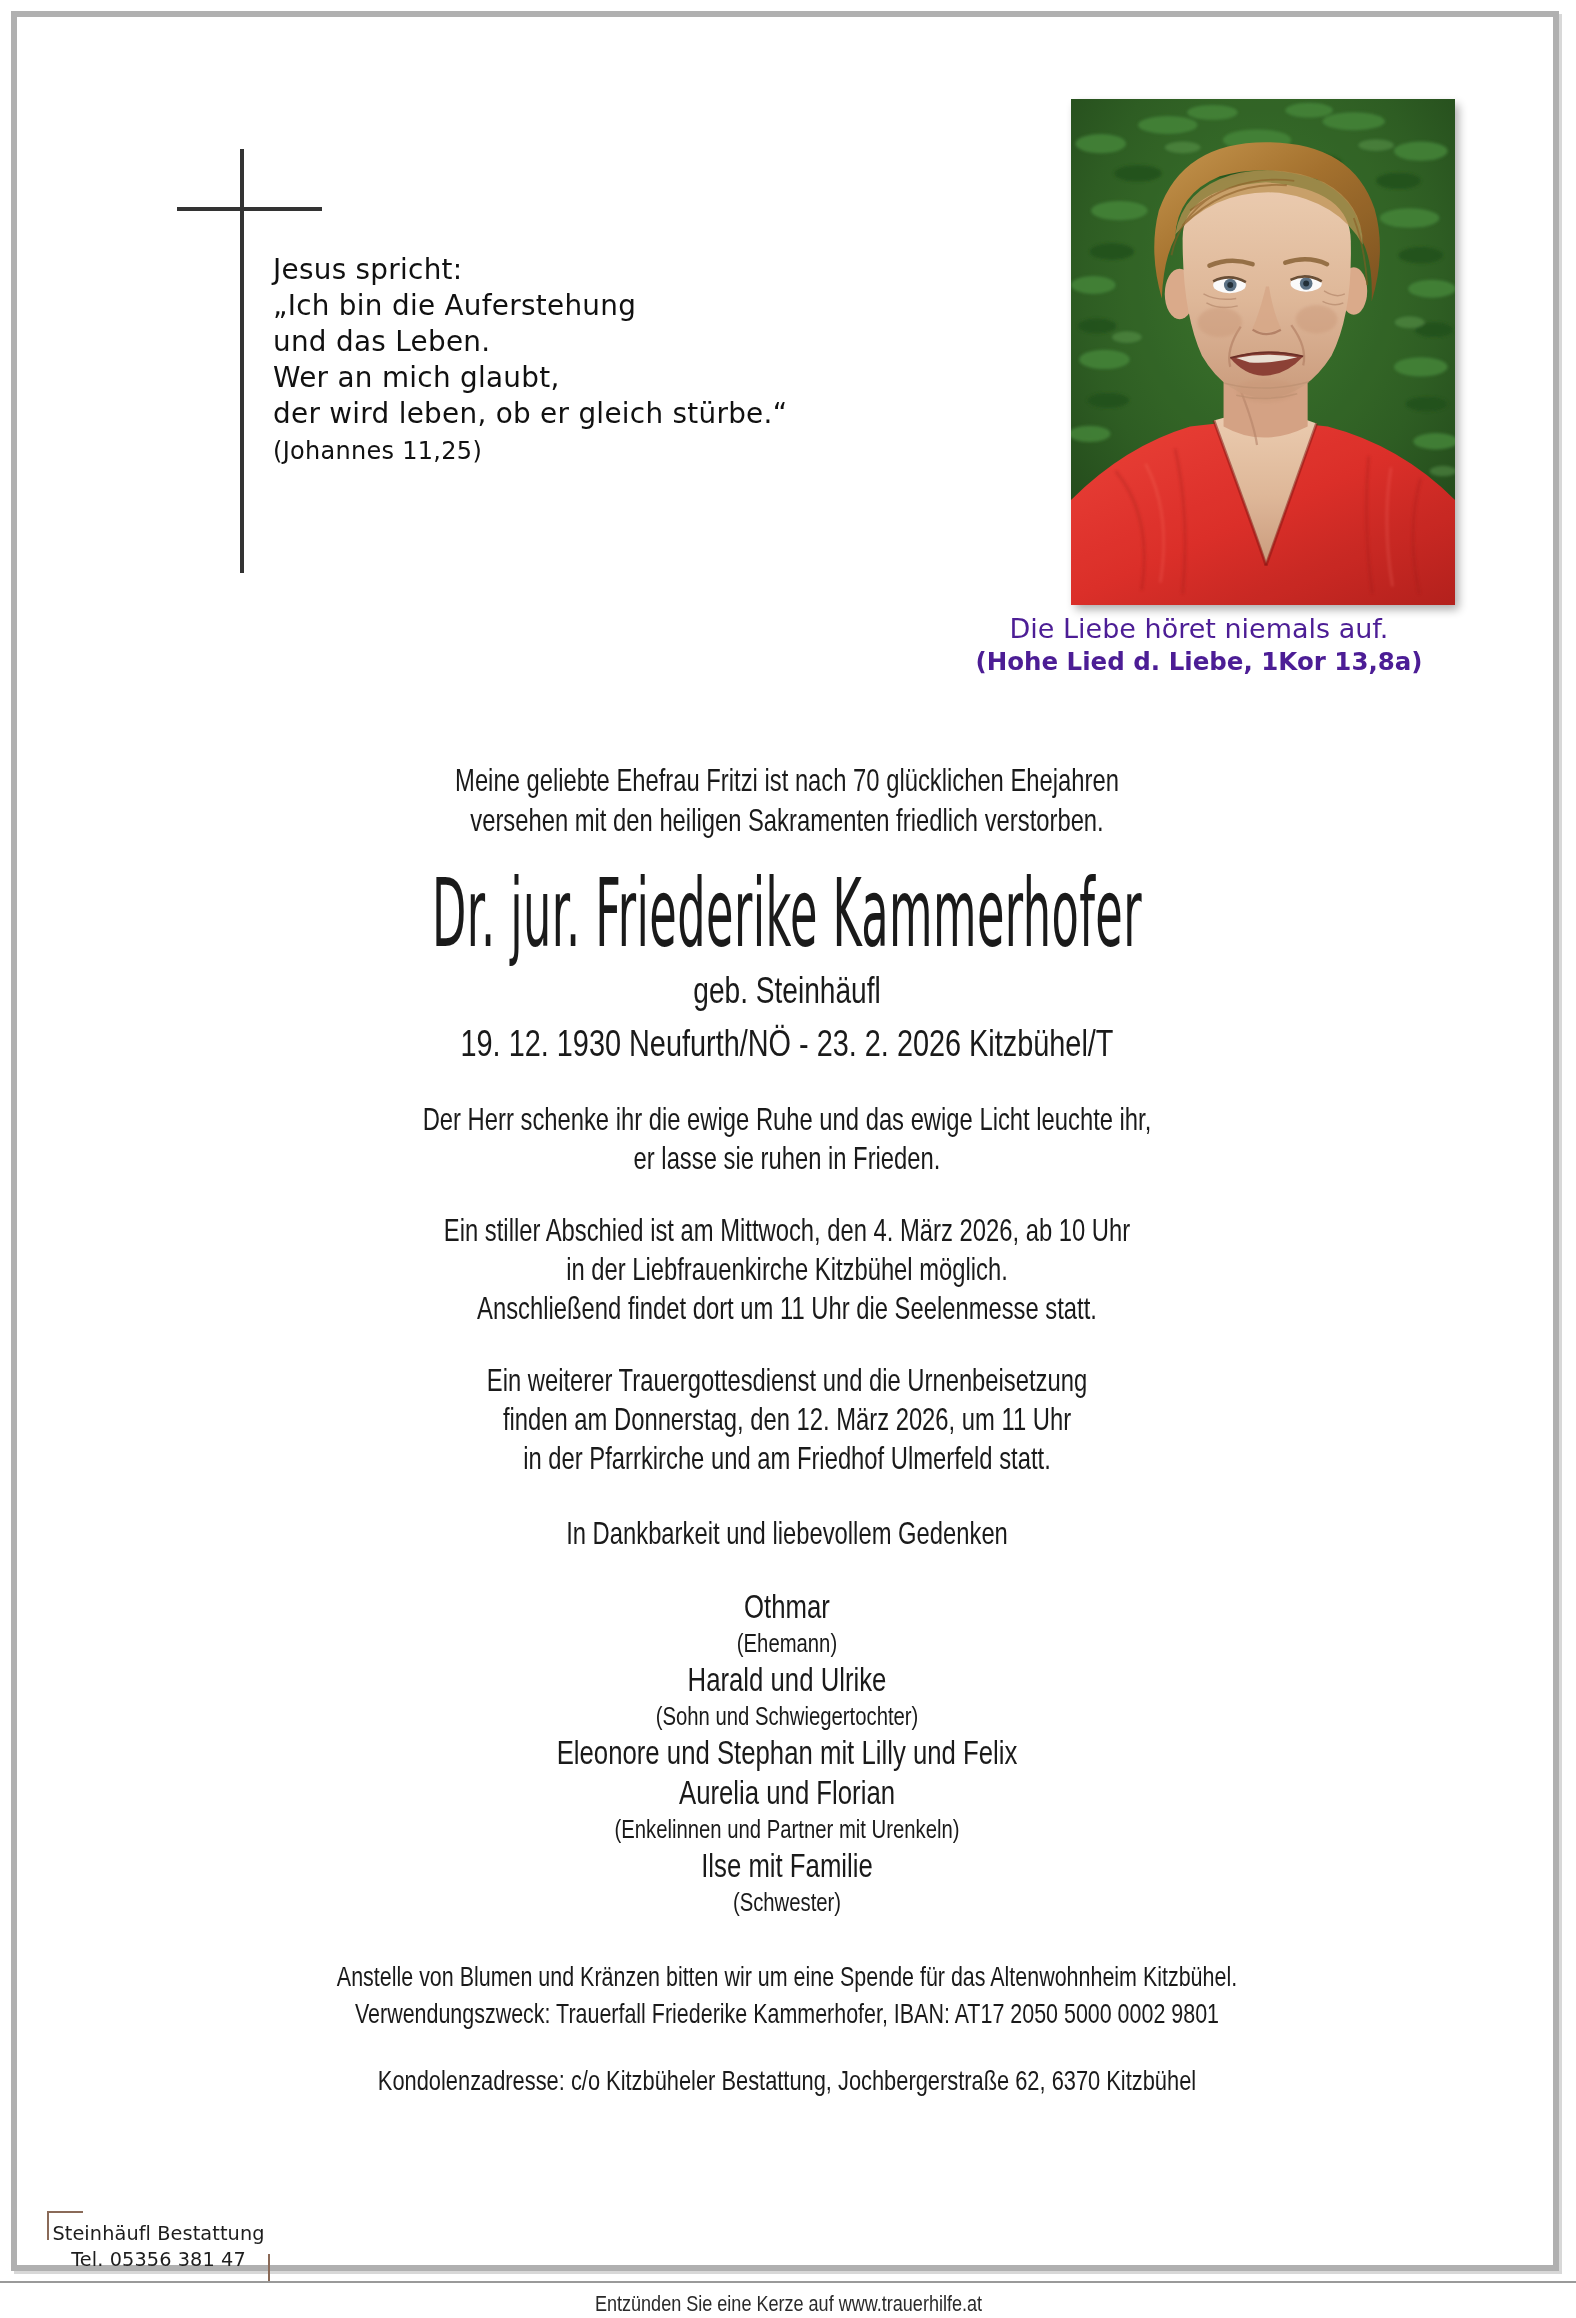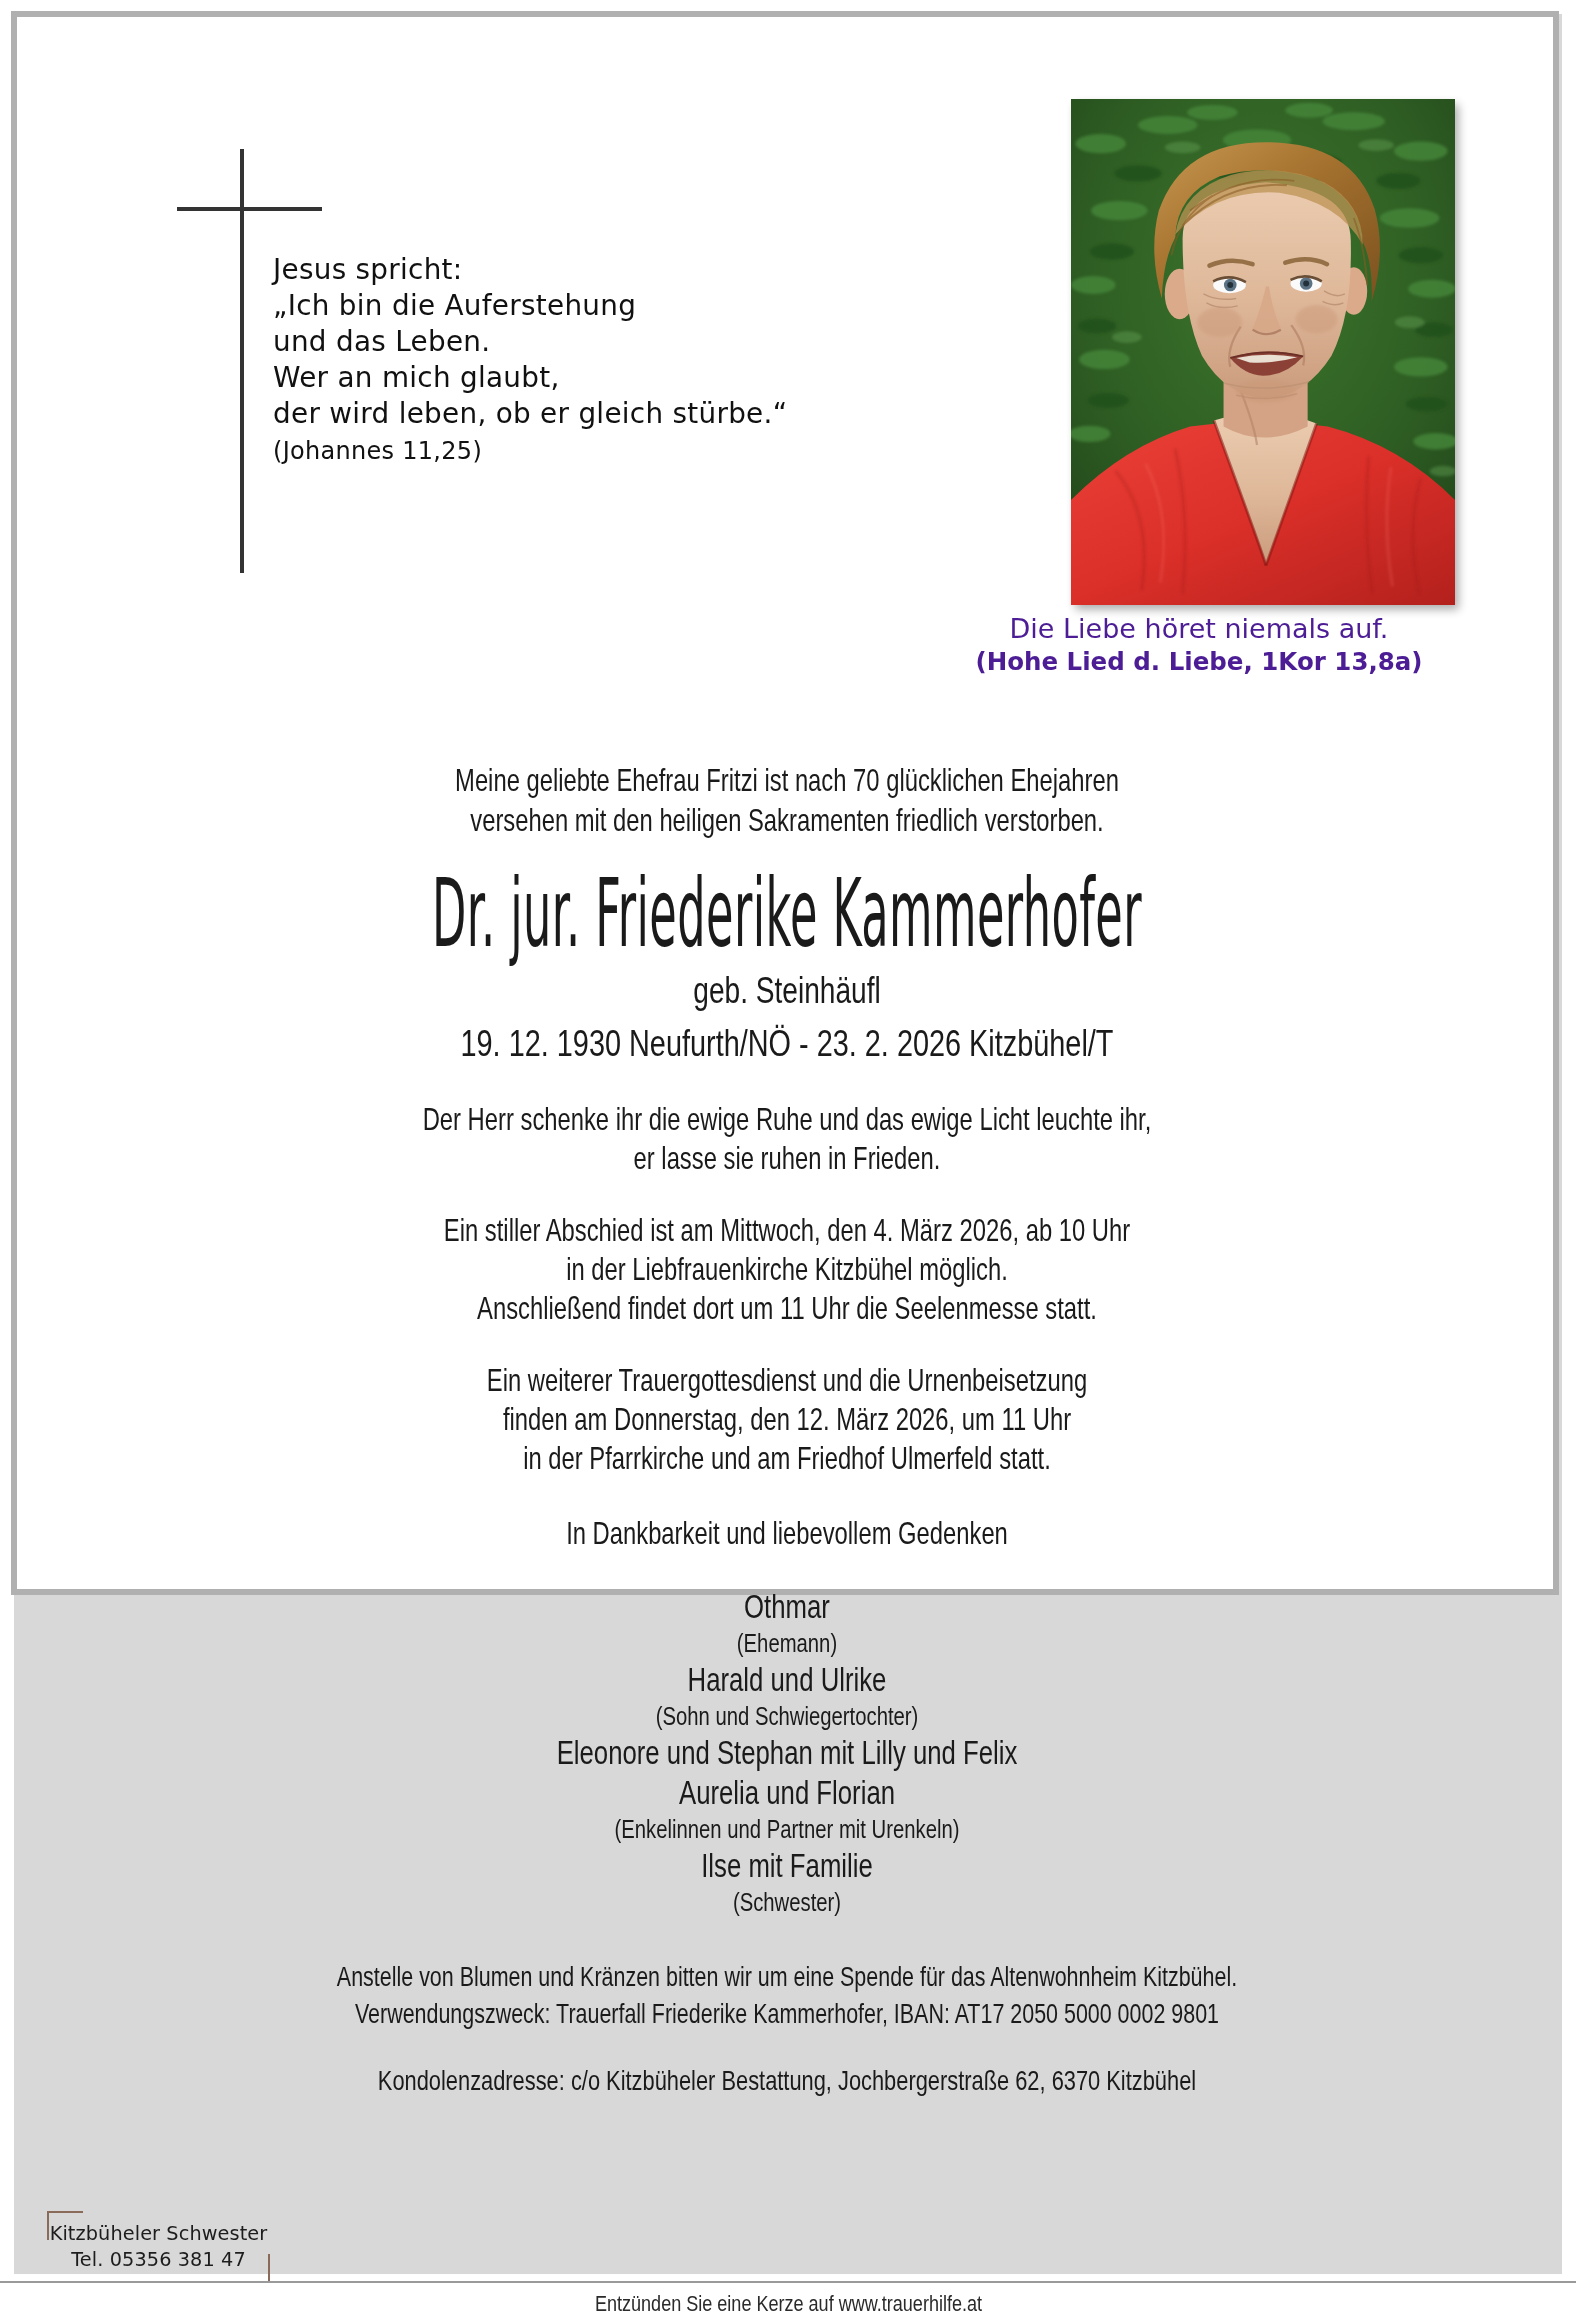--- a/index.html
+++ b/index.html
@@ -24,21 +24,21 @@
     top: 14px;
     width: 1548px;
     height: 2260px;
     background: #d8d8d8;
   }
   .card {
     position: absolute;
     left: 11px;
     top: 11px;
     width: 1548px;
-    height: 1584px;
+    height: 2260px;
     background: #ffffff;
     border: 6.7px solid #b0b0b0;
     box-sizing: border-box;
   }
   .card-inner {
     position: absolute;
     left: 0; top: 0; right: 0; bottom: 0;
     background: #ffffff;
   }
 
@@ -443,21 +443,21 @@
       <div class="donation cond">Anstelle von Blumen und Kränzen bitten wir um eine Spende für das Altenwohnheim Kitzbühel.
 Verwendungszweck: Trauerfall Friederike Kammerhofer, IBAN: AT17 2050 5000 0002 9801</div>
 
       <div class="kondolenz cond">Kondolenzadresse: c/o Kitzbüheler Bestattung, Jochbergerstraße 62, 6370 Kitzbühel</div>
     </div>
 
     <div class="stamp">
       <div class="br tl"></div>
       <div class="br br2"></div>
       <div class="stamp-text">
-        <div>Kitzbüheler Schwester</div>
+        <div>Steinhäufl Bestattung</div>
         <div>Tel. 05356 381 47</div>
       </div>
     </div>
 
   </div>
 </div>
 
 <div class="footer-rule"></div>
 <div class="footer-text">Entzünden Sie eine Kerze auf www.trauerhilfe.at</div>
 

